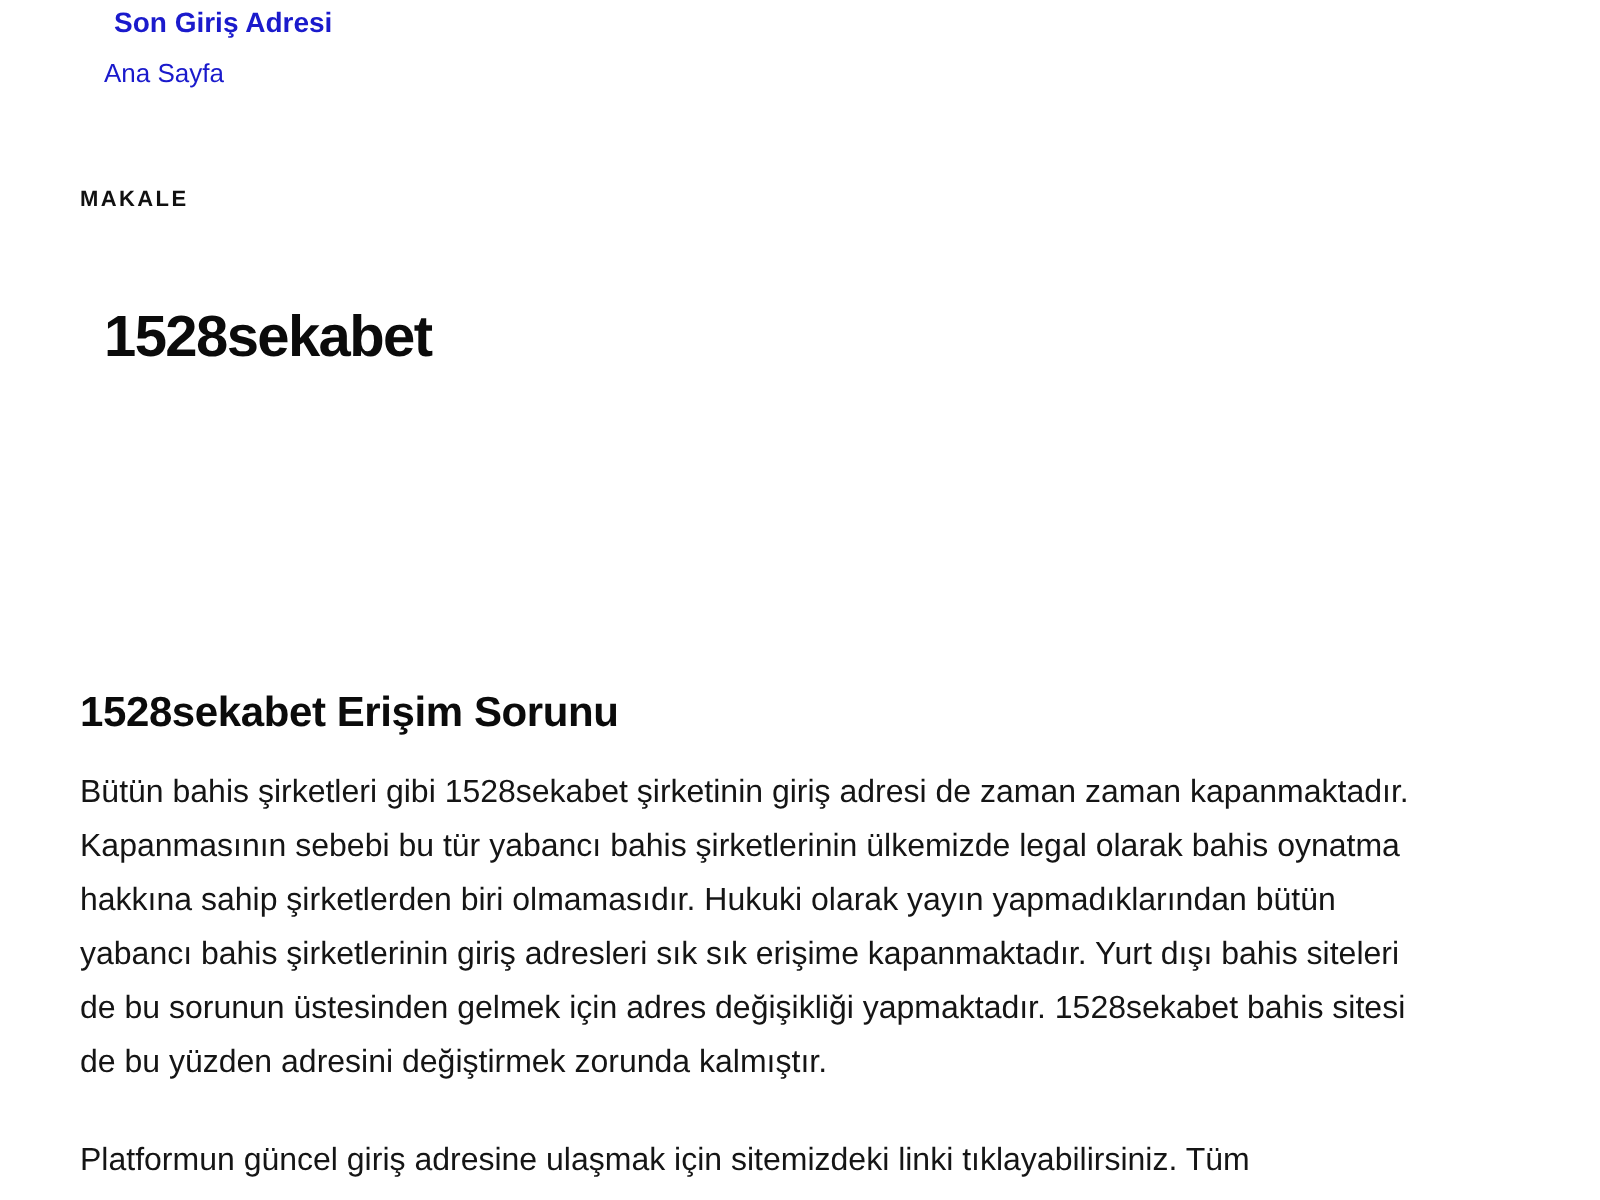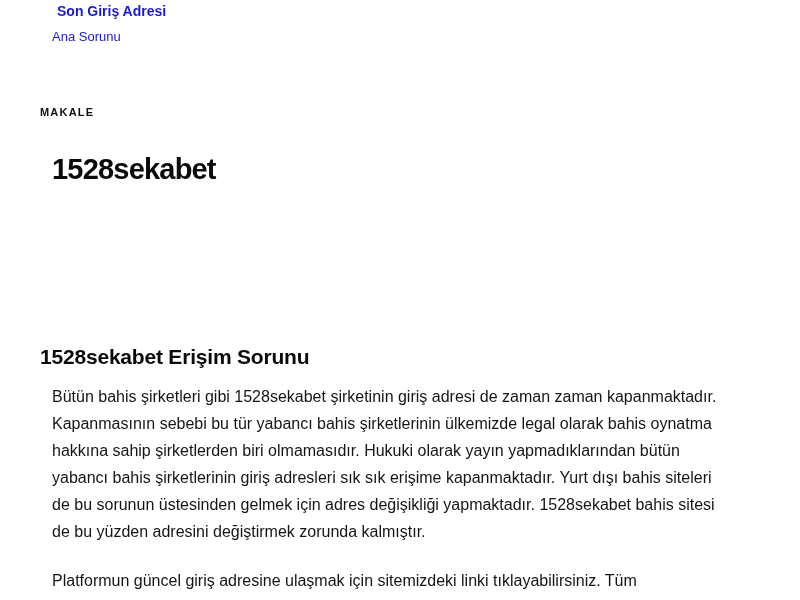--- a/index.html
+++ b/index.html
@@ -9,40 +9,40 @@
     }
     .site-title {
       position: absolute; left: 57px; top: 3px;
       font-size: 14px; font-weight: bold; color: #1a1acc; text-decoration: none;
     }
     .nav-link {
       position: absolute; left: 52px; top: 29px;
       font-size: 13px; color: #1a1acc; text-decoration: none;
     }
     .category {
-      position: absolute; left: 40px; top: 106px;
+      position: absolute; left: 40px; top: 94px;
       font-size: 11px; font-weight: bold; letter-spacing: 1.2px; color: #111;
     }
     .post-title {
       position: absolute; left: 40px; top: 141px; margin: 12px;
       font-size: 29px; font-weight: bold; letter-spacing: -0.8px; color: #0b0b0b;
     }
     .content { position: absolute; left: 40px; top: 333px; width: 680px; }
     .content h2 {
       margin: 12px 0 14px 0; font-size: 21px; font-weight: bold; letter-spacing: -0.2px; color: #0b0b0b;
     }
     .content p {
-      margin: 0 0 22px 12px; font-size: 16px; line-height: 27px; color: #151515;
+      margin: 0 0 22px 0; font-size: 16px; line-height: 27px; color: #151515;
     }
   </style>
 </head>
 <body>
 
 <a class="site-title" href="#">Son Giriş Adresi</a>
-<a class="nav-link" href="#">Ana Sorunu</a>
+<a class="nav-link" href="#">Ana Sayfa</a>
 
 <div class="category">MAKALE</div>
 <h1 class="post-title">1528sekabet</h1>
 
 <div class="content">
   <h2>1528sekabet Erişim Sorunu</h2>
   <p>Bütün bahis şirketleri gibi 1528sekabet şirketinin giriş adresi de zaman zaman kapanmaktadır. Kapanmasının sebebi bu tür yabancı bahis şirketlerinin ülkemizde legal olarak bahis oynatma hakkına sahip şirketlerden biri olmamasıdır. Hukuki olarak yayın yapmadıklarından bütün yabancı bahis şirketlerinin giriş adresleri sık sık erişime kapanmaktadır. Yurt dışı bahis siteleri de bu sorunun üstesinden gelmek için adres değişikliği yapmaktadır. 1528sekabet bahis sitesi de bu yüzden adresini değiştirmek zorunda kalmıştır.</p>
   <p>Platformun güncel giriş adresine ulaşmak için sitemizdeki linki tıklayabilirsiniz. Tüm</p>
 </div>
 

